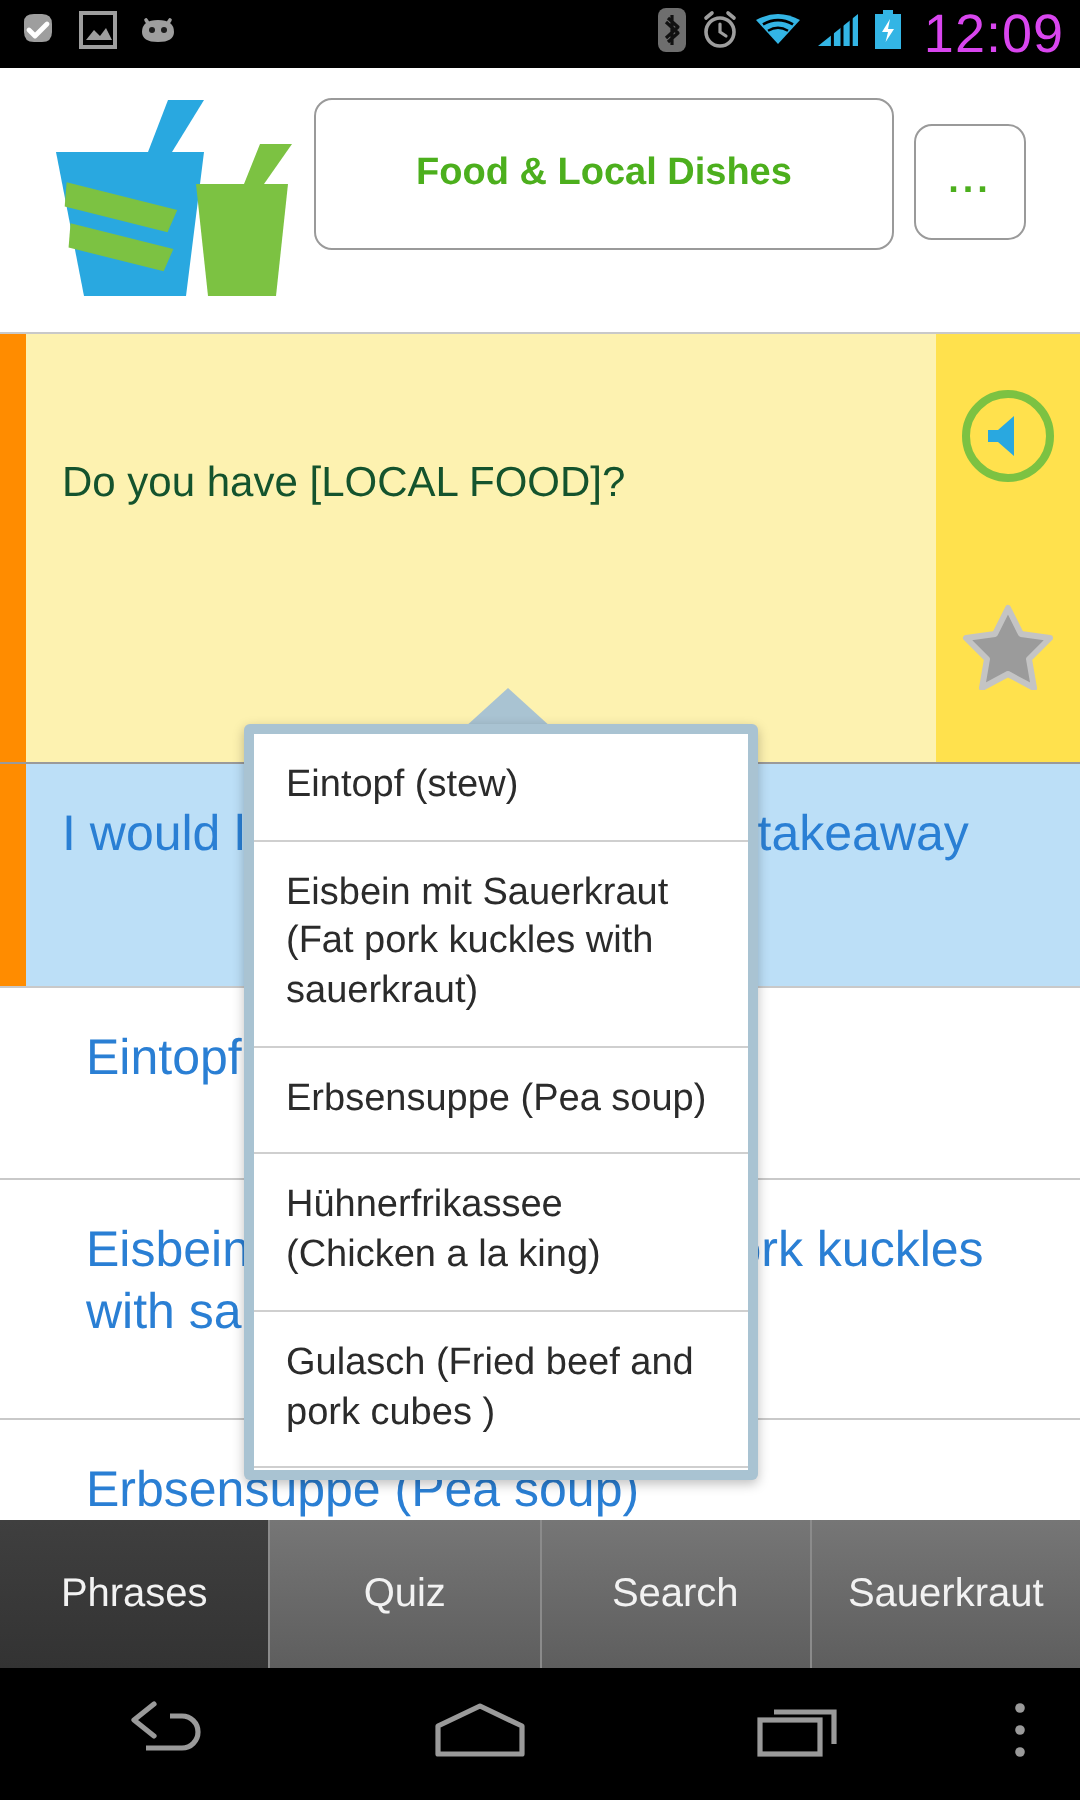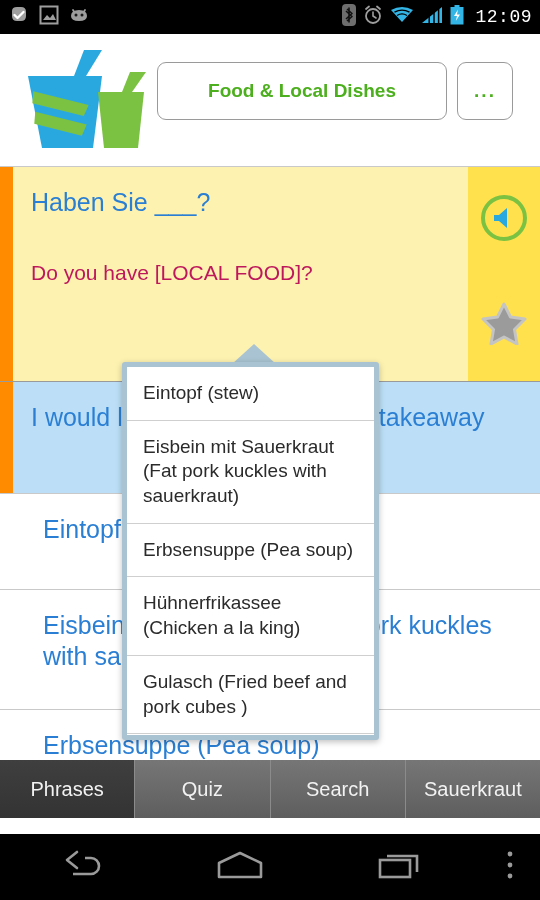--- a/index.html
+++ b/index.html
@@ -10,27 +10,27 @@
   }
   .screen{position:absolute;inset:0;width:540px;height:900px;overflow:hidden;background:#fff;}
 
   
   .statusbar{
     position:absolute;top:0;left:0;width:540px;height:34px;background:#000;
     display:flex;align-items:center;box-sizing:border-box;padding:0 8px;
   }
   .sb-left{display:flex;align-items:center;gap:9px;}
   .sb-right{margin-left:auto;display:flex;align-items:center;gap:7px;}
-  .sb-clock{color:#ffffff;font-size:18px;letter-spacing:.5px;margin-left:4px;font-family:Liberation Mono, monospace;}
+  .sb-clock{color:#d946ef;font-size:27px;letter-spacing:.5px;margin-left:4px;}
 
   
   .header{position:absolute;top:34px;left:0;width:540px;height:132px;background:#fff;}
   .logo{position:absolute;left:22px;top:14px;width:130px;height:108px;}
   .title-btn{
-    position:absolute;left:157px;top:28px;width:290px;height:58px;
+    position:absolute;left:157px;top:15px;width:290px;height:76px;
     border:1px solid #9a9a9a;border-radius:9px;background:#fff;
     display:flex;align-items:center;justify-content:center;
     color:#4caf1d;font-weight:bold;font-size:19px;box-sizing:border-box;
   }
   .more-btn{
     position:absolute;left:457px;top:28px;width:56px;height:58px;
     border:1px solid #9a9a9a;border-radius:9px;background:#fff;
     display:flex;align-items:center;justify-content:center;
     color:#4caf1d;font-weight:bold;font-size:19px;box-sizing:border-box;
     letter-spacing:2px;
@@ -50,21 +50,21 @@
   .row-body{flex:1;box-sizing:border-box;padding:20px 18px 20px 18px;}
   .row-actions{width:72px;flex:0 0 72px;display:flex;flex-direction:column;
     align-items:center;justify-content:flex-start;padding-top:28px;gap:60px;}
 
   .row.selected{background:#fdf2b0;border-top:1px solid #c9c9c9;}
   .row.selected .row-actions{background:#ffe14d;}
   .row.second{background:#bcdff7;border-top:1px solid #9a9a9a;}
   .row.plain{background:#fff;border-top:1px solid #c9c9c9;}
 
   .src{color:#2a7fd4;font-size:25px;line-height:1.22;}
-  .tgt{color:#be185d;font-size:21px;line-height:1.25;margin-top:42px;}
+  .tgt{color:#14532d;font-size:21px;line-height:1.25;margin-top:42px;}
   .plain .src{color:#2a7fd4;font-size:25px;}
 
   
   .spk{width:46px;height:46px;border:4px solid #7cc242;border-radius:50%;
        box-sizing:border-box;display:flex;align-items:center;justify-content:center;background:transparent;}
   .star{width:46px;height:46px;}
 
   
   .popup{
     position:absolute;left:122px;top:362px;width:257px;height:378px;
@@ -77,21 +77,21 @@
     border-left:22px solid transparent;border-right:22px solid transparent;
     border-bottom:20px solid #a9c3d2;
   }
   .popup-item{
     padding:14px 13px 14px 16px;font-size:19px;color:#2b2b2b;line-height:1.3;
     border-bottom:1px solid #cfcfcf;box-sizing:border-box;
   }
   .popup-item:last-child{border-bottom:none;}
 
   
-  .tabs{position:absolute;left:0;top:760px;width:540px;height:58px;display:flex;background:#3a3a3a;}
+  .tabs{position:absolute;left:0;top:760px;width:540px;height:74px;display:flex;background:#3a3a3a;}
   .tab{
     flex:1;display:flex;align-items:center;justify-content:center;
     color:#f2f2f2;font-size:20px;background:#6b6b6b;
     border-right:1px solid #8b8b8b;box-sizing:border-box;
     background-image:linear-gradient(#767676,#5e5e5e);
   }
   .tab:last-child{border-right:none;}
   .tab.active{background-image:linear-gradient(#3f3f3f,#333333);}
 
   
@@ -191,21 +191,20 @@
   </div>
 
   <div class="content">
     <div class="green-arc"></div>
 
     <div class="list">
 
       <div class="row selected" style="height:215px;">
         <div class="accent"></div>
         <div class="row-body">
-          <div class="src">Haben Sie ___?</div>
           <div class="tgt">Do you have [LOCAL FOOD]?</div>
         </div>
         <div class="row-actions">
           <span class="spk">
             <svg width="26" height="24" viewBox="0 0 26 24">
               <path d="M16 2 L8 9 H3 v6 h5 l8 7 Z" fill="#29a8e0"></path>
             </svg>
           </span>
           <span class="star">
             <svg width="46" height="44" viewBox="0 0 46 44">

